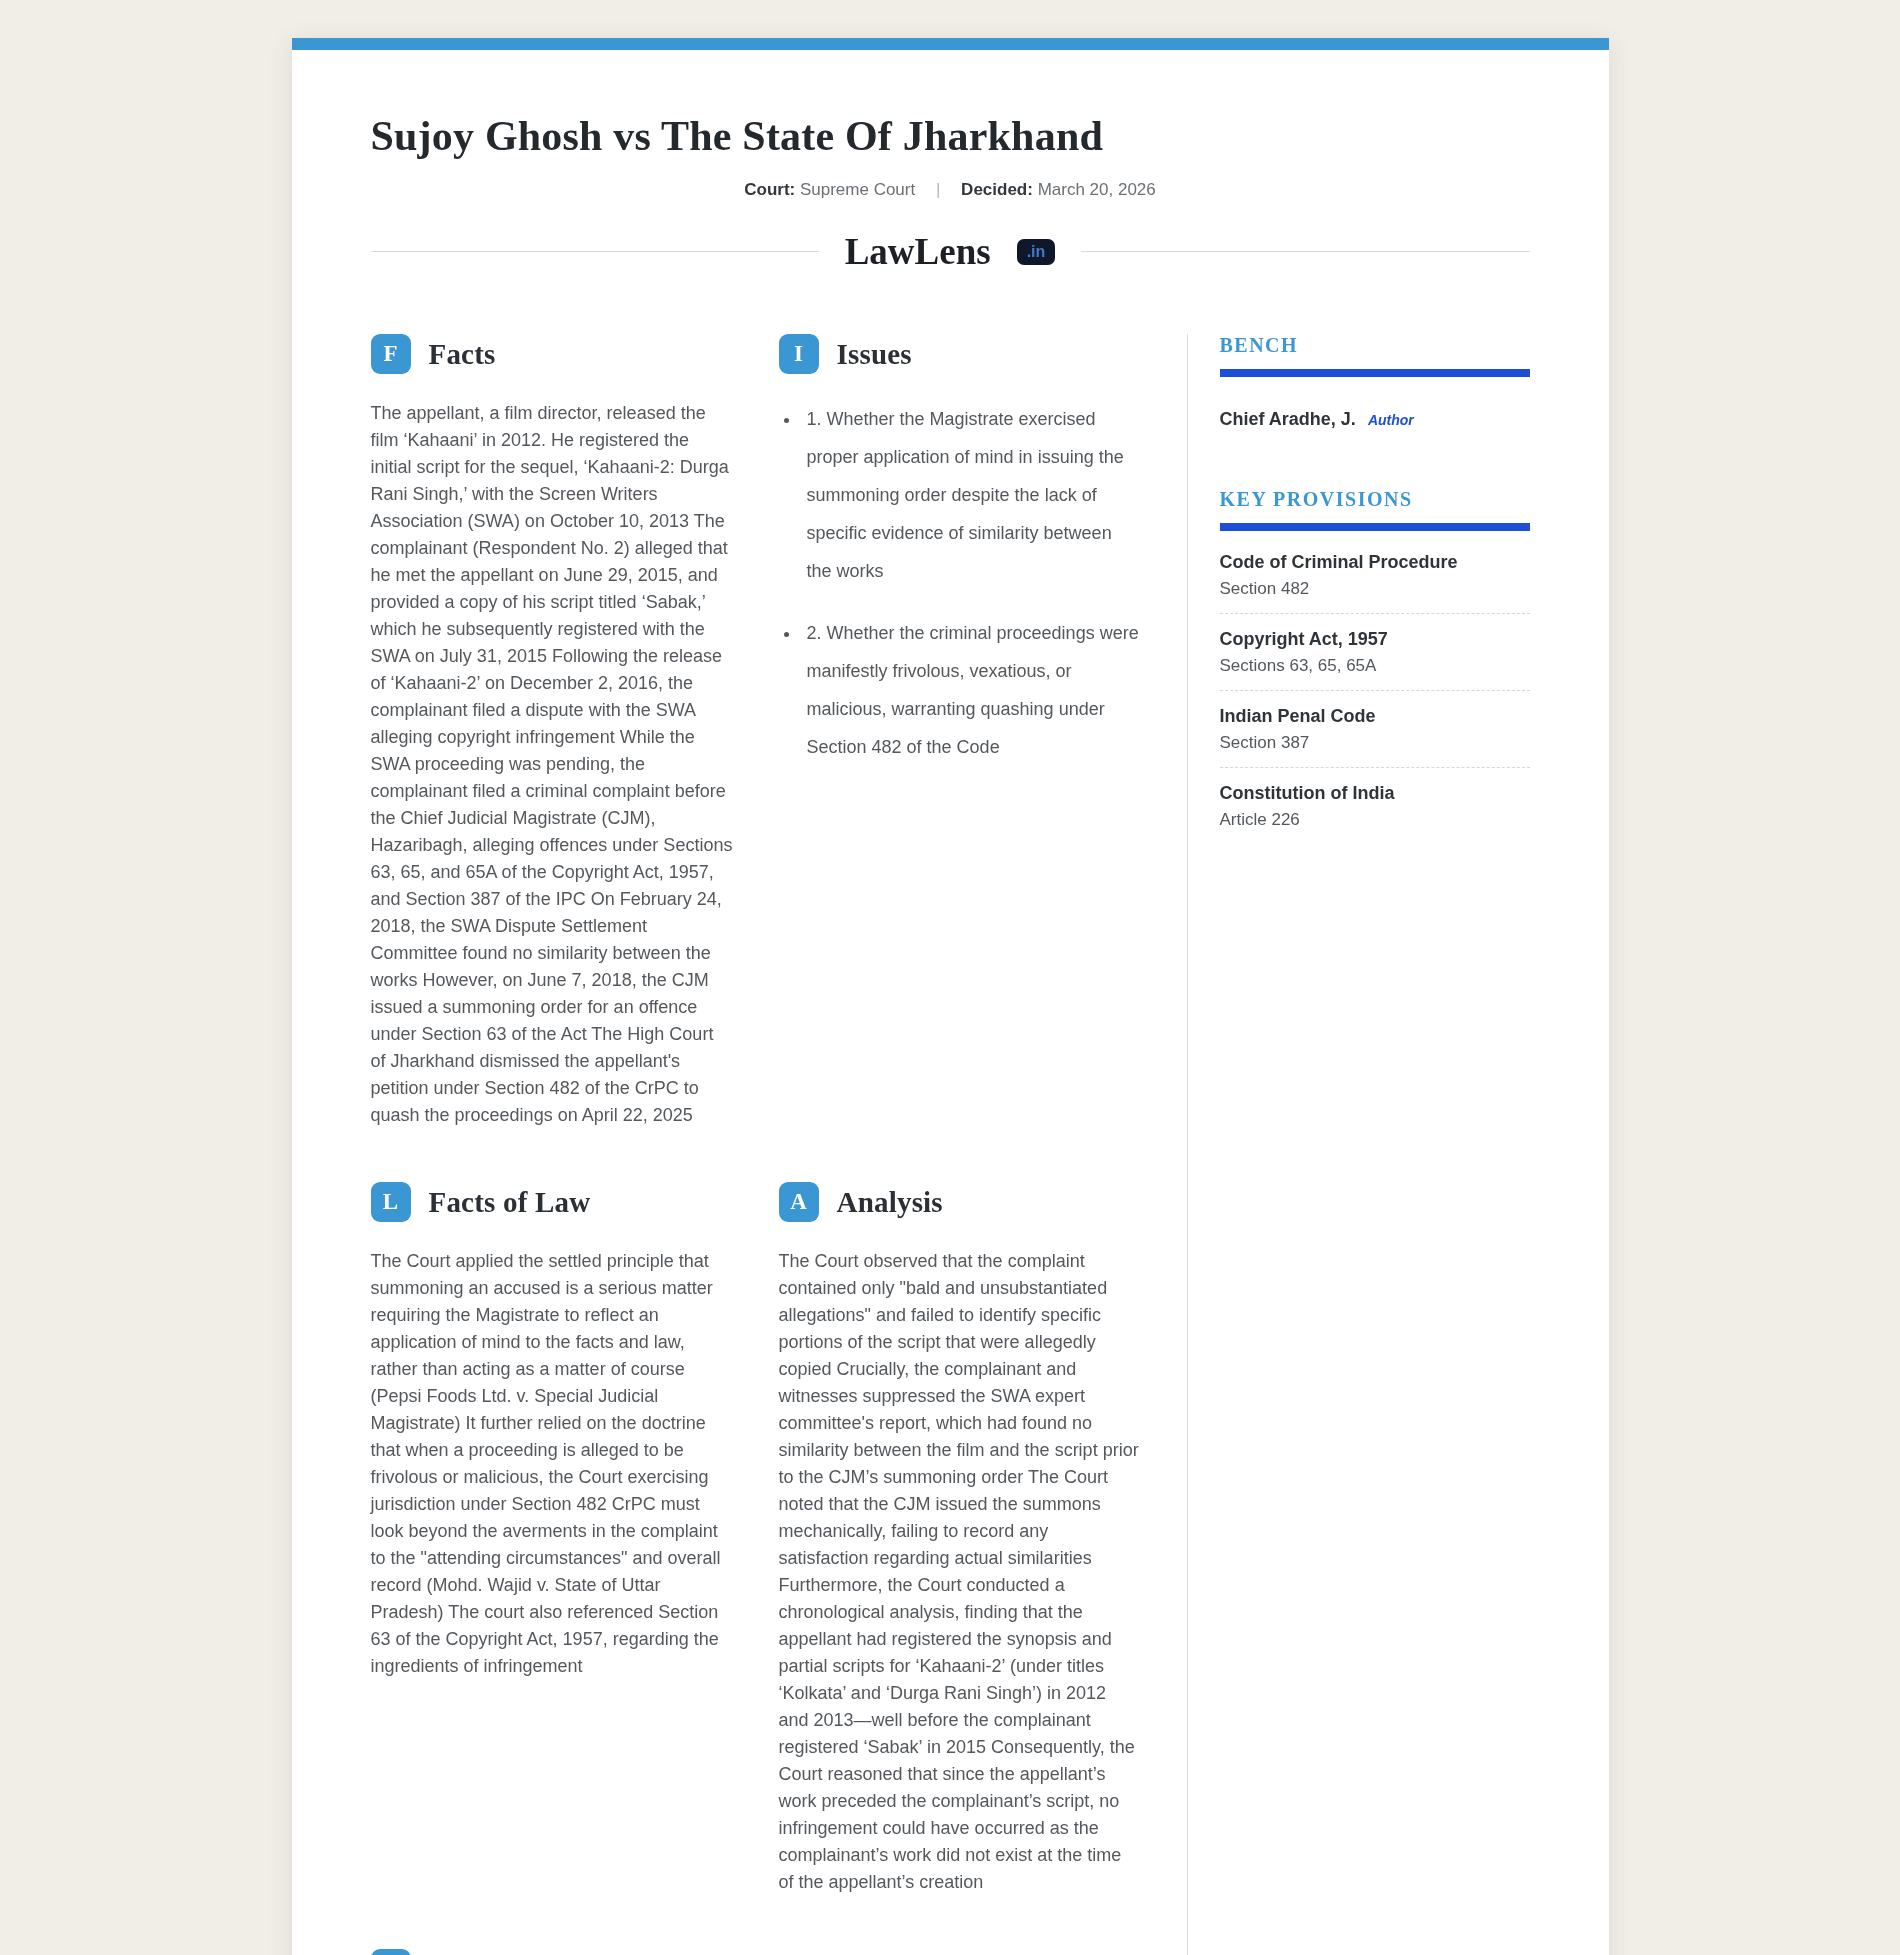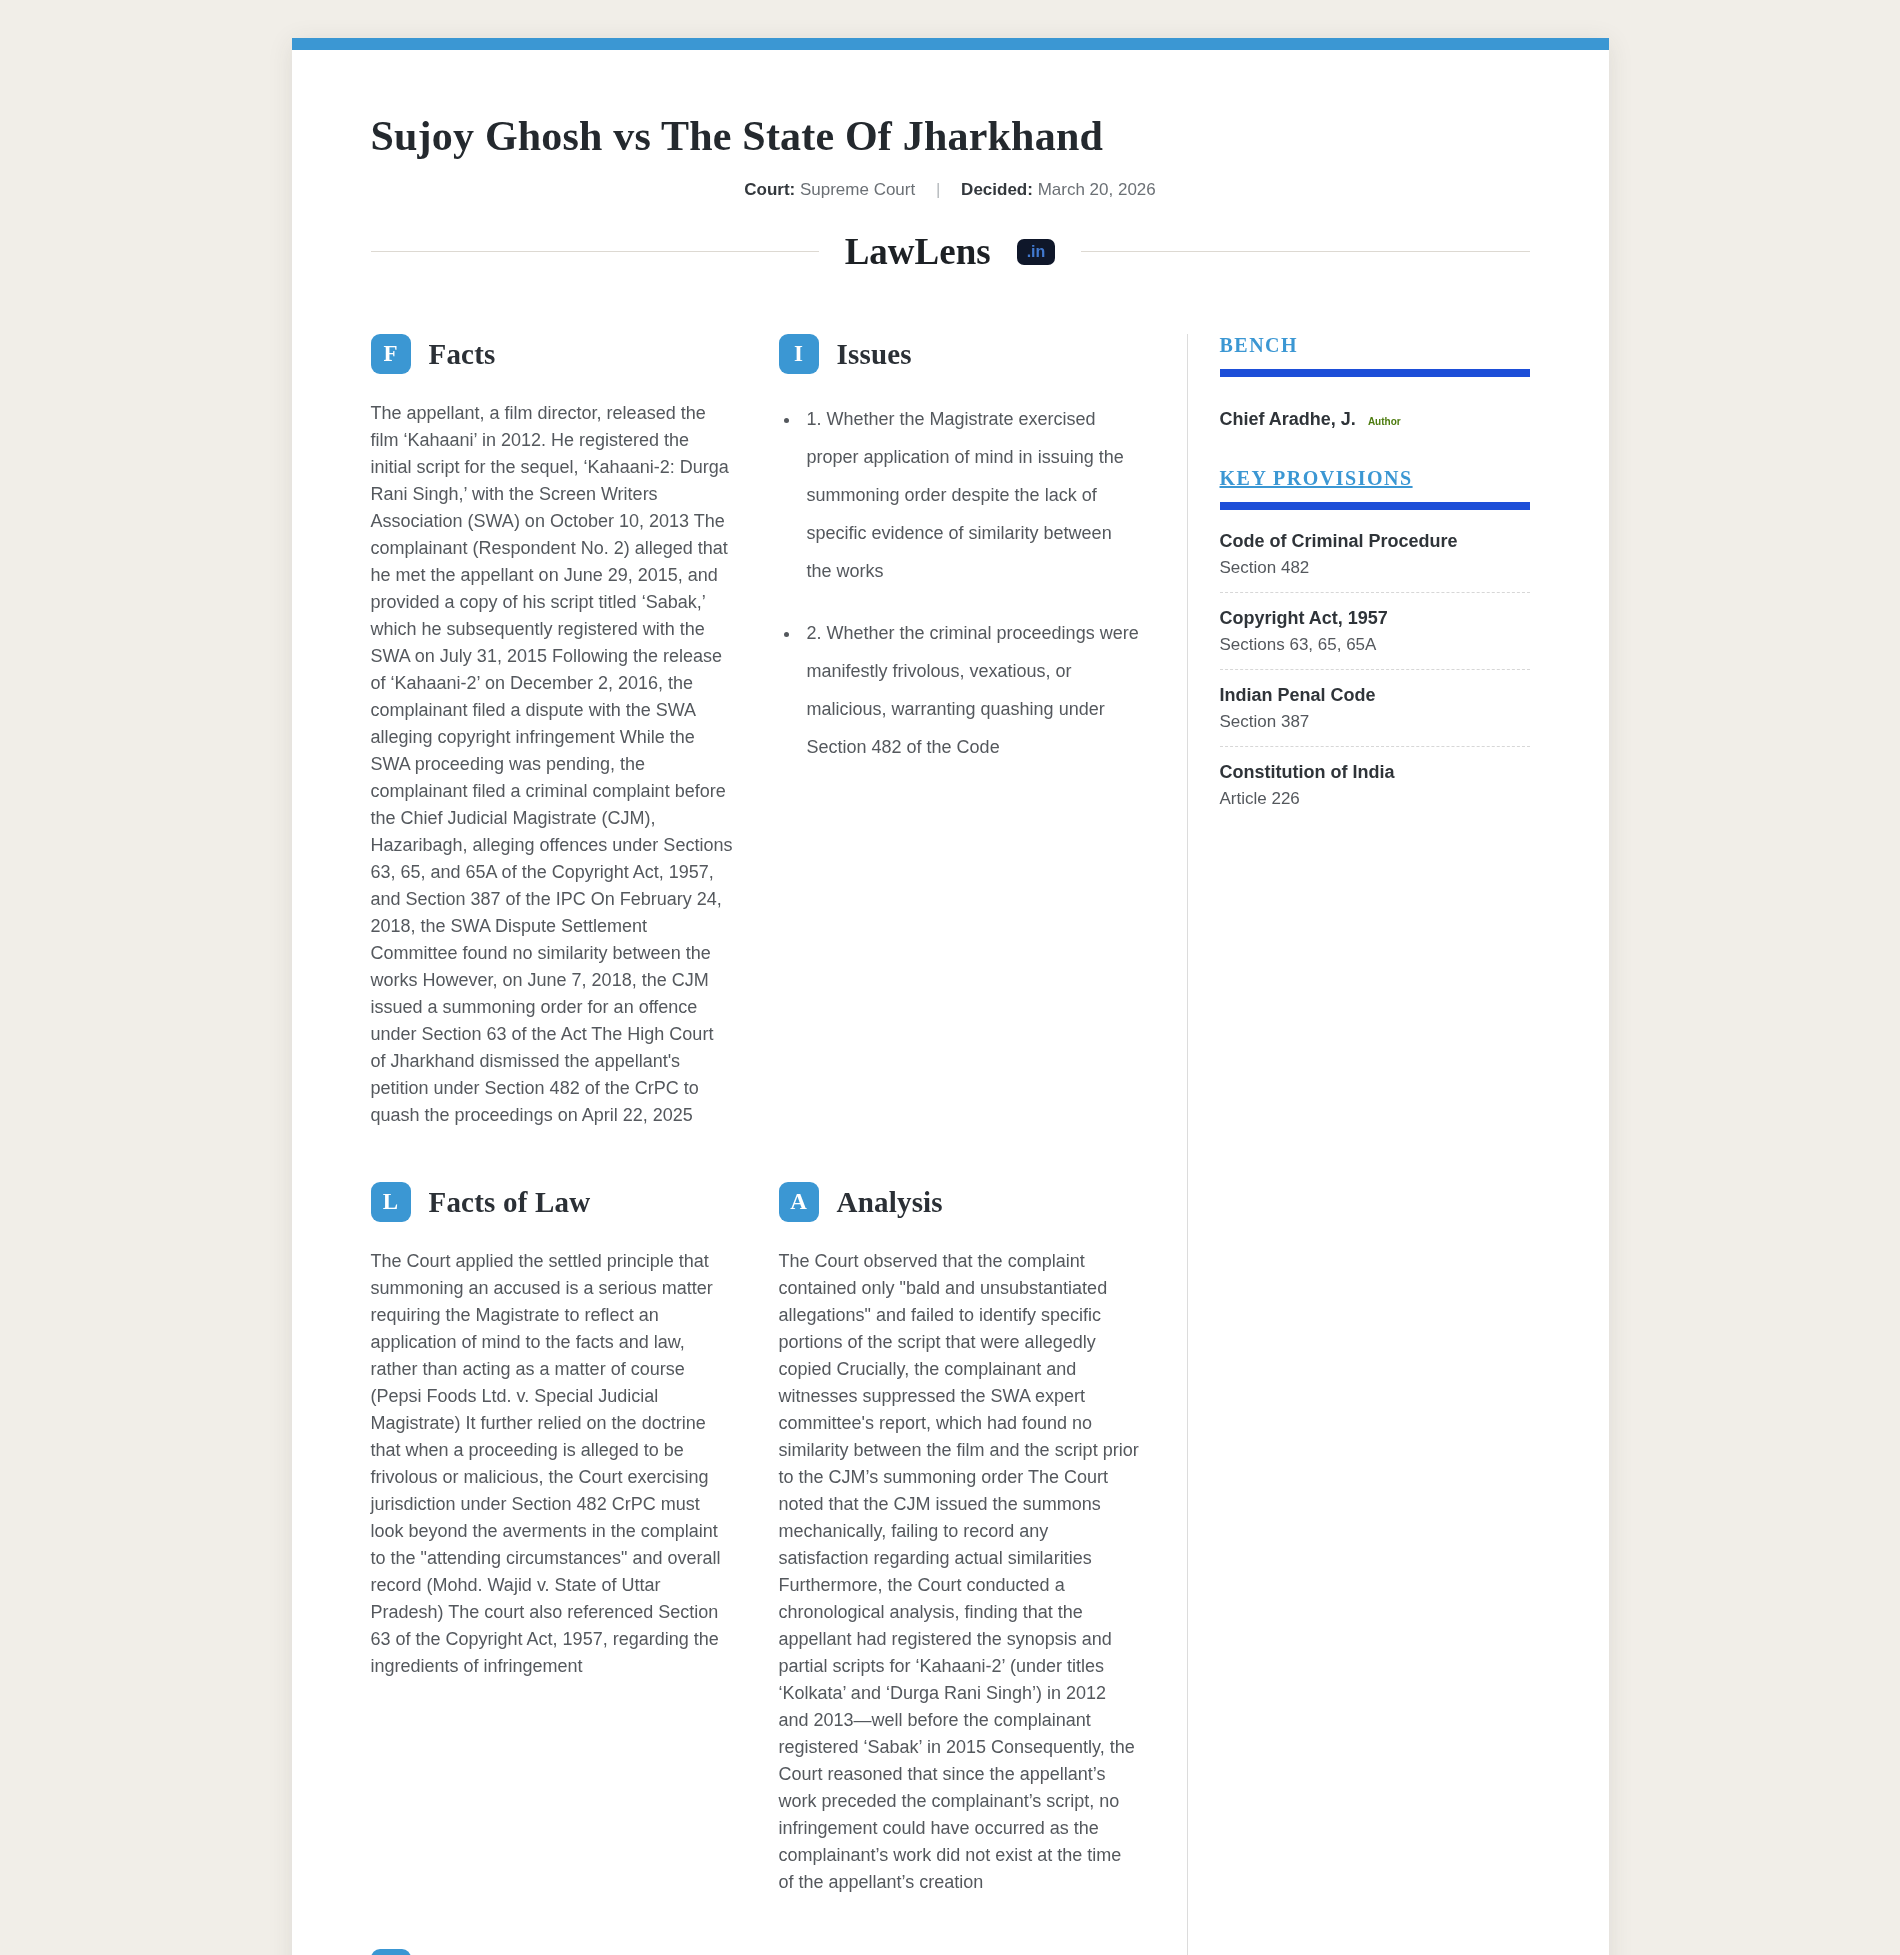--- a/index.html
+++ b/index.html
@@ -134,29 +134,29 @@
   .side-head {
     font-family: "Liberation Serif", serif;
     font-size: 20px;
     font-weight: 700;
     letter-spacing: 1.5px;
     color: #3b97d3;
     border-bottom: 8px solid #1d4ed8;
     padding-bottom: 12px;
     margin-bottom: 6px;
   }
-  .side-head.second { margin-top: 35px; text-decoration: underline; }
+  .side-head.second { margin-top: 56px; }
   .bench-row {
     display: flex;
     align-items: baseline;
     gap: 12px;
     padding: 26px 0 2px;
   }
   .judge { font-size: 18px; font-weight: 700; color: #2f3439; }
-  .author-tag { font-size: 10px; font-weight: 700; color: #4d7c0f; }
+  .author-tag { font-size: 14px; font-weight: 700; color: #1d4ed8; font-style: italic; }
   .prov-list { list-style: none; }
   .prov-item {
     padding: 15px 0 14px;
     border-bottom: 1px dashed #d7d7d7;
   }
   .prov-item:last-child { border-bottom: none; }
   .prov-act { font-size: 18px; font-weight: 700; color: #2f3439; margin-bottom: 6px; }
   .prov-sections { font-size: 17px; color: #54585d; }
 </style>
 </head>

